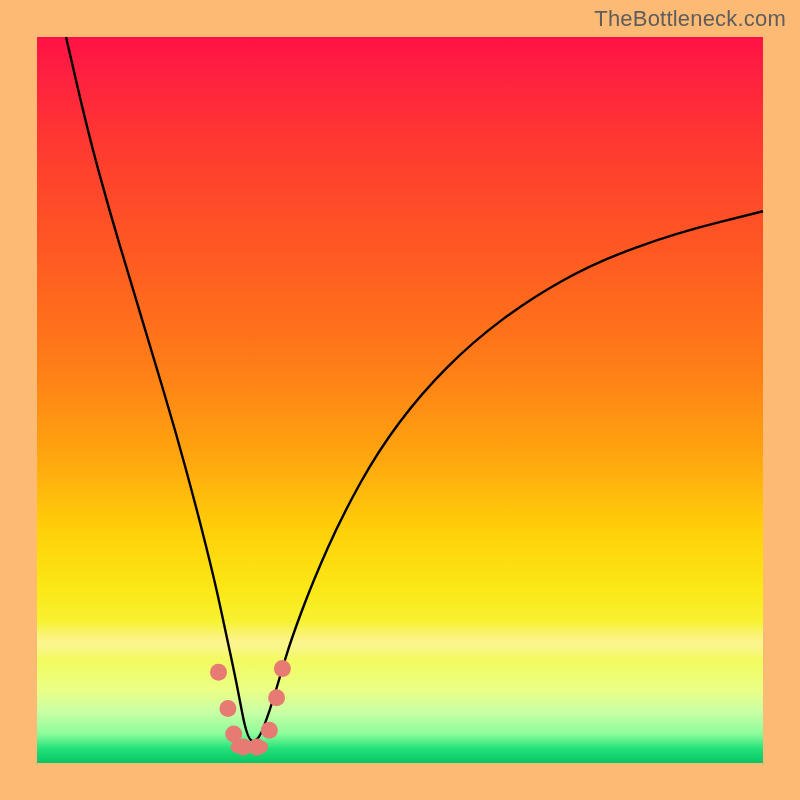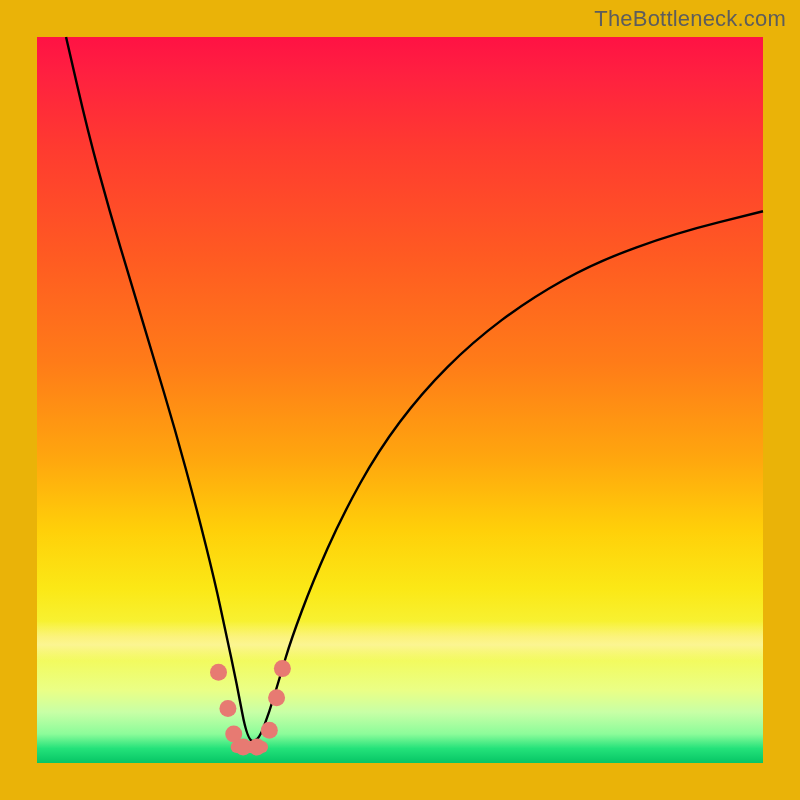--- a/index.html
+++ b/index.html
@@ -8,21 +8,21 @@
     width: 800px;
     height: 800px;
     background: #000;
     overflow: hidden;
     font-family: Arial, Helvetica, sans-serif;
   }
   .frame {
     position: absolute;
     left: 0; top: 0;
     width: 800px; height: 800px;
-    background: #eab308;
+    background: #fdba74;
     text-decoration: underline;
   }
   .plot {
     position: absolute;
     left: 37px;
     top: 37px;
     width: 726px;
     height: 726px;
     
     background: linear-gradient(

